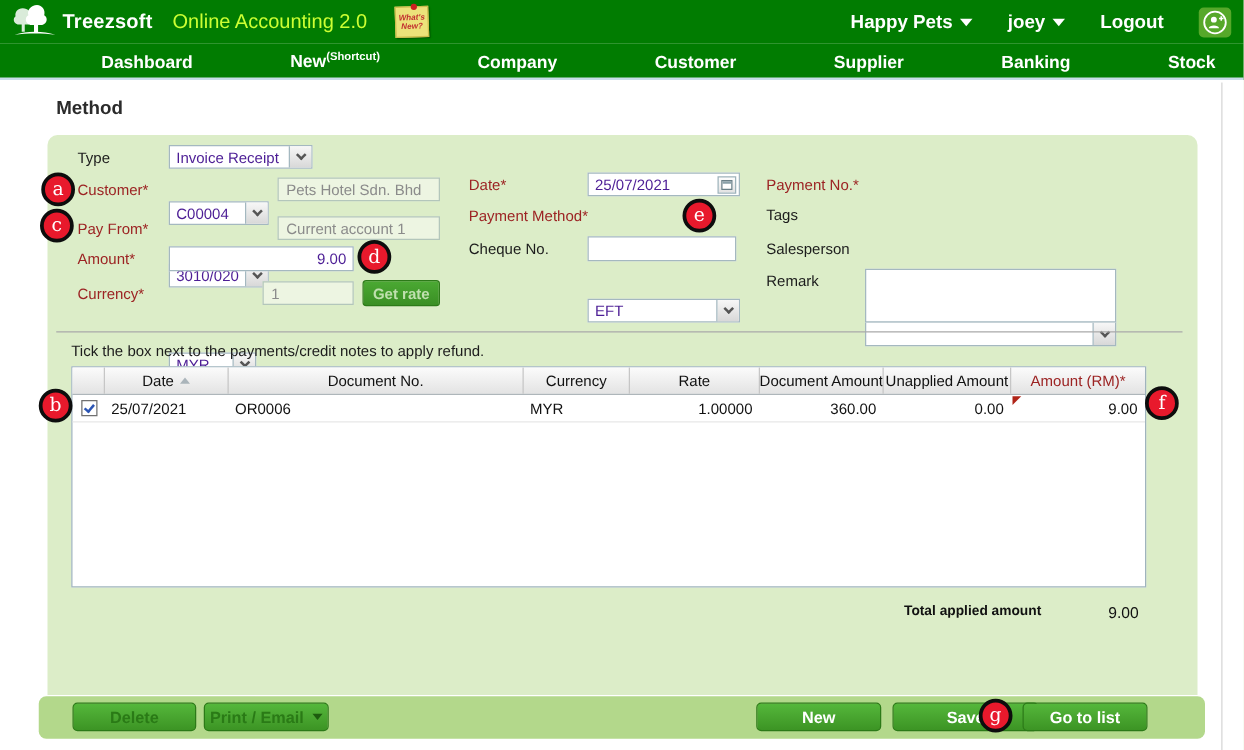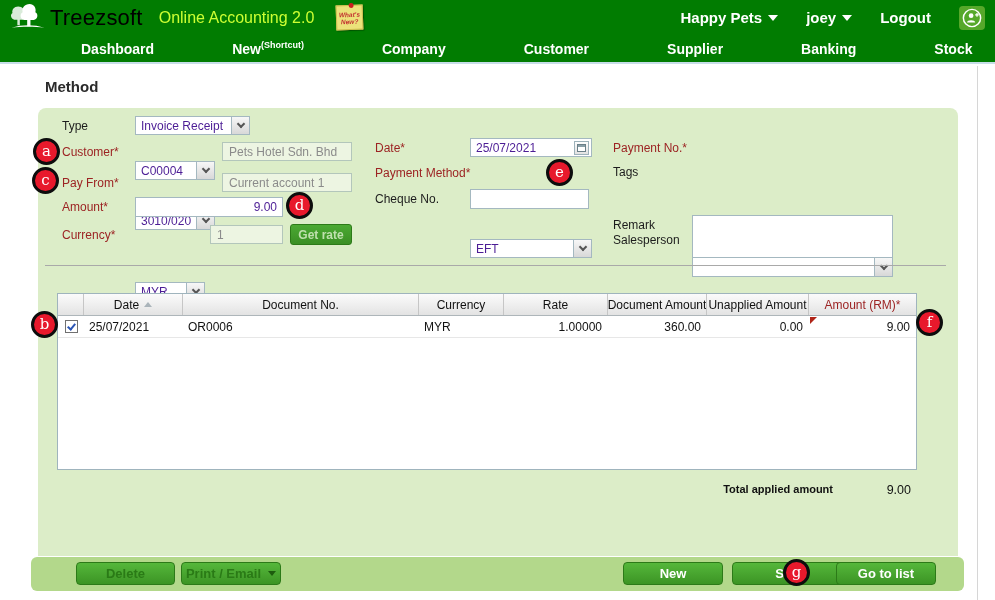--- a/index.html
+++ b/index.html
@@ -2,21 +2,21 @@
 <html><head>
 <meta charset="utf-8">
 <style>
   * { margin:0; padding:0; box-sizing:border-box; }
   html,body { width:995px; height:600px; }
   body { font-family:"Liberation Sans","DejaVu Sans",sans-serif; background:#fff; position:relative; overflow:hidden; }
 
   
   .topbar { height:35px; background:#017c01; display:flex; align-items:center; padding:0 10px; }
   .logo-wrap { display:flex; align-items:center; gap:4px; }
-  .brand { color:#000000; font-size:22px; font-weight:normal; letter-spacing:.2px; }
+  .brand { color:#ffffff; font-size:16px; font-weight:bold; letter-spacing:.2px; }
   .product { color:#ccff33; font-size:16px; margin-left:16px; }
   .sticky { margin-left:22px; width:27px; height:25px; background:#ece27a; border:1px solid #cdbd4e;
             position:relative; transform:rotate(-2deg); cursor:pointer; box-shadow:1px 1px 1px rgba(0,0,0,.35); }
   .sticky .pin { position:absolute; top:-3px; left:12px; width:5px; height:5px; border-radius:50%; background:#cc2020; }
   .sticky .note-text { display:block; font-size:6.5px; line-height:7px; color:#c23030; font-style:italic; font-weight:bold;
             text-align:center; padding-top:5px; }
   .top-right { margin-left:auto; display:flex; align-items:center; gap:28px; }
   .top-menu { color:#fff; font-size:15px; font-weight:bold; display:flex; align-items:center; gap:6px; cursor:pointer; }
   .caret-down { width:0; height:0; border-left:5px solid transparent; border-right:5px solid transparent; border-top:6px solid #fff; }
   .user-badge { width:26px; height:24px; background:#56a82a; border-radius:4px; display:flex; align-items:center; justify-content:center; cursor:pointer; }
@@ -49,21 +49,21 @@
         display:flex; align-items:center; justify-content:center; }
   .chev { width:6px; height:6px; border-right:2px solid #555; border-bottom:2px solid #555; transform:rotate(45deg); margin-top:-3px; }
 
   .cal-btn { position:absolute; right:2px; top:2px; width:15px; height:14px; background:linear-gradient(#fdfdfd,#e2e2e2);
              border:1px solid #9db2ba; display:flex; align-items:center; justify-content:center; cursor:pointer; }
   .cal-glyph { width:9px; height:8px; border:1px solid #6a7f87; background:#fff; position:relative; }
   .cal-glyph::before { content:""; position:absolute; top:0; left:0; right:0; height:2px; background:#8aa0a8; }
 
   .btn { background:linear-gradient(#55b73b,#3c9424); border:1px solid #2c7a18; border-radius:4px;
          color:#fff; font-weight:bold; font-size:13px; display:flex; align-items:center; justify-content:center;
-         cursor:pointer; gap:7px;margin-left:18px; }
+         cursor:pointer; gap:7px; }
   .btn.disabled-look { color:#2a7a16; }
   .btn .caret-sm { width:0; height:0; border-left:4px solid transparent; border-right:4px solid transparent; border-top:5px solid #1d5c0e; }
   .getrate { position:absolute; font-size:12px; font-weight:bold; color:#bfe0ae; background:linear-gradient(#4ba933,#3a8f24);
              border:1px solid #2c7a18; border-radius:3px; display:flex; align-items:center; justify-content:center; cursor:pointer; }
 
   .sep-line { position:absolute; left:7px; top:157px; width:901px; border-top:1px solid #a9a9a9; }
   .instruction { position:absolute; left:19px; top:166px; font-size:12px; color:#1c1c1c; }
 
   
   .grid { position:absolute; left:19px; top:185px; width:860px; height:177px; background:#fff; border:1px solid #9fb4bd; }
@@ -227,32 +227,33 @@
   <span class="f-label req" style="left:575px; top:33px;">Payment No.*</span>
 
   <span class="f-label" style="left:575px; top:57px;">Tags</span>
   <div class="ctrl select" style="left:654px; top:54px; width:201px; height:20px;">
     <span></span>
     <span class="arrow-seg">
         <span class="chev"></span>
       </span>
   </div>
 
-  <span class="f-label" style="left:575px; top:84px;margin-top:41px;">Salesperson</span>
+  <span class="f-label" style="left:575px; top:84px;">Salesperson</span>
   <div class="ctrl select" style="left:654px; top:81px; width:121px; height:20px;">
     <span></span>
     <span class="arrow-seg">
         <span class="chev"></span>
       </span>
   </div>
 
   <span class="f-label" style="left:575px; top:110px;">Remark</span>
   <div class="ctrl textin" style="left:654px; top:107px; width:201px; height:43px; align-items:flex-start; padding-top:2px;"></div>
 
   <div class="sep-line"></div>
+  <div class="instruction">Tick the box next to the payments/credit notes to apply refund.</div>
 
   <div class="grid">
     <div class="grid-head">
       <div class="gh-cell"></div>
       <div class="gh-cell">
         <span>Date</span>
         <span class="sort-asc"></span>
       </div>
       <div class="gh-cell">Document No.</div>
       <div class="gh-cell">Currency</div>

